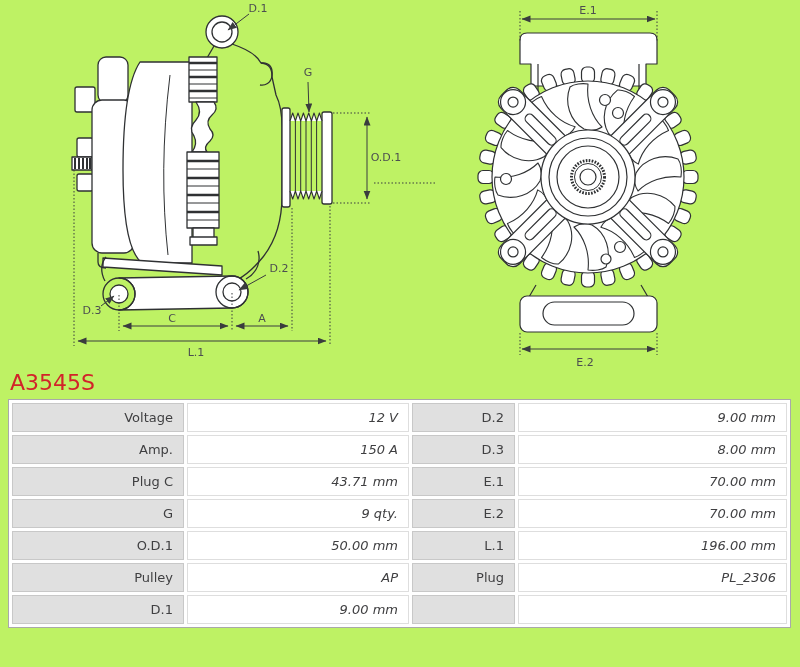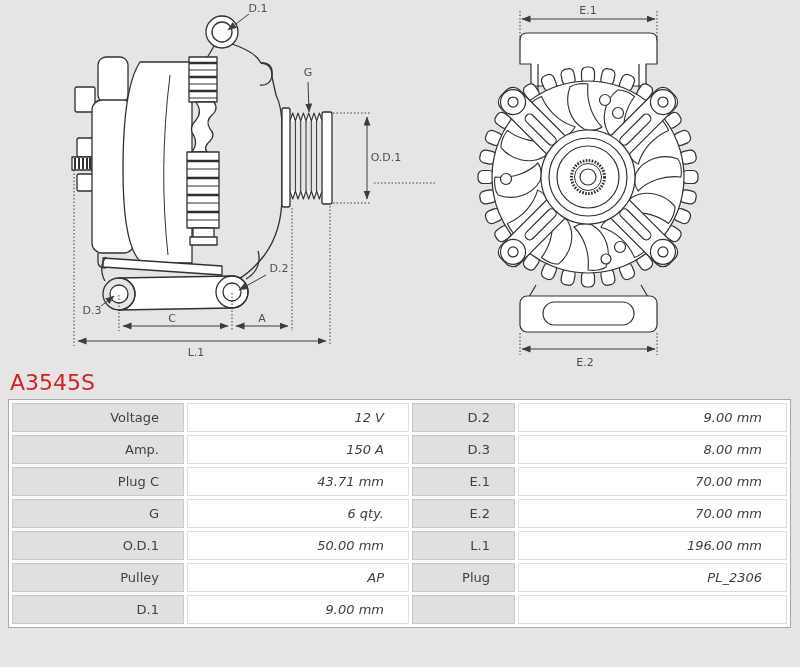--- a/index.html
+++ b/index.html
@@ -1,24 +1,24 @@
 <!DOCTYPE html>
 <html><head>
 <meta charset="utf-8">
 <style>
   html,body{margin:0;padding:0;background:#fff;}
-  .page{width:800px;height:667px;background:#e5e5e5;position:relative;overflow:hidden;
+  .page{width:800px;height:667px;background:#bef264;position:relative;overflow:hidden;
         font-family:"DejaVu Sans","Liberation Sans",sans-serif;}
   svg.drawing{display:block;width:800px;height:370px;}
   svg.drawing text{font-family:"DejaVu Sans","Liberation Sans",sans-serif;font-size:11px;fill:#4c4e50;}
   .code{margin:0 0 4px 10px;font-size:22px;font-weight:400;color:#d2232a;
         font-family:"DejaVu Sans","Liberation Sans",sans-serif;}
   table.specs{margin:0 8px;width:783px;border:1px solid #a9a9a9;border-collapse:separate;
               border-spacing:3px;background:#fff;}
-  table.specs td{height:27px;font-size:13px;color:#3f3f41;padding:0 24px;text-align:right;
+  table.specs td{height:27px;font-size:13px;color:#3f3f41;padding:0 10px;text-align:right;
                  vertical-align:middle;white-space:nowrap;margin-top:16px;}
   td.lbl{background:#e0e0e0;border:1px solid #c8c8c8;}
   td.val{background:#fff;border:1px solid #dedede;font-style:italic;}
   .c1{width:172px}.c2{width:222px}.c3{width:103px}
 </style>
 </head>
 <body>
 
 <div class="page">
 
@@ -234,21 +234,21 @@
         <td class="val">8.00 mm</td>
       </tr>
       <tr>
         <td class="lbl">Plug C</td>
         <td class="val">43.71 mm</td>
         <td class="lbl">E.1</td>
         <td class="val">70.00 mm</td>
       </tr>
       <tr>
         <td class="lbl">G</td>
-        <td class="val">6 qty.</td>
+        <td class="val">9 qty.</td>
         <td class="lbl">E.2</td>
         <td class="val">70.00 mm</td>
       </tr>
       <tr>
         <td class="lbl">O.D.1</td>
         <td class="val">50.00 mm</td>
         <td class="lbl">L.1</td>
         <td class="val">196.00 mm</td>
       </tr>
       <tr>

